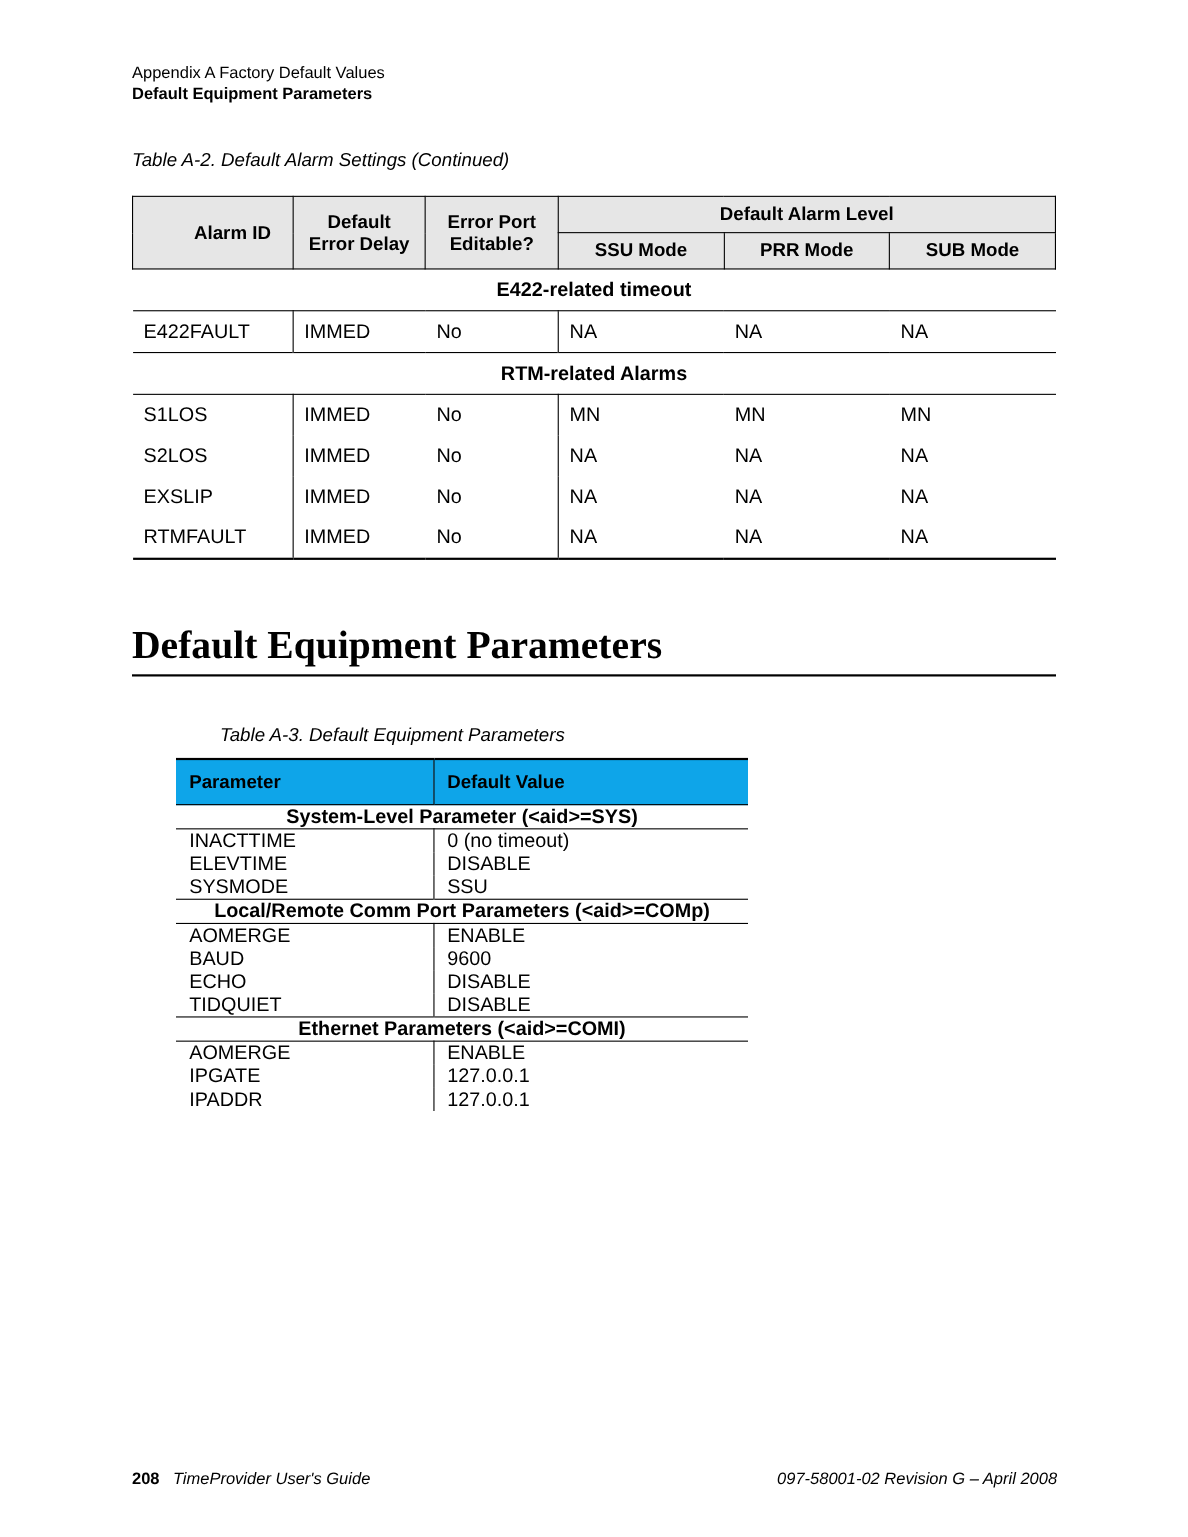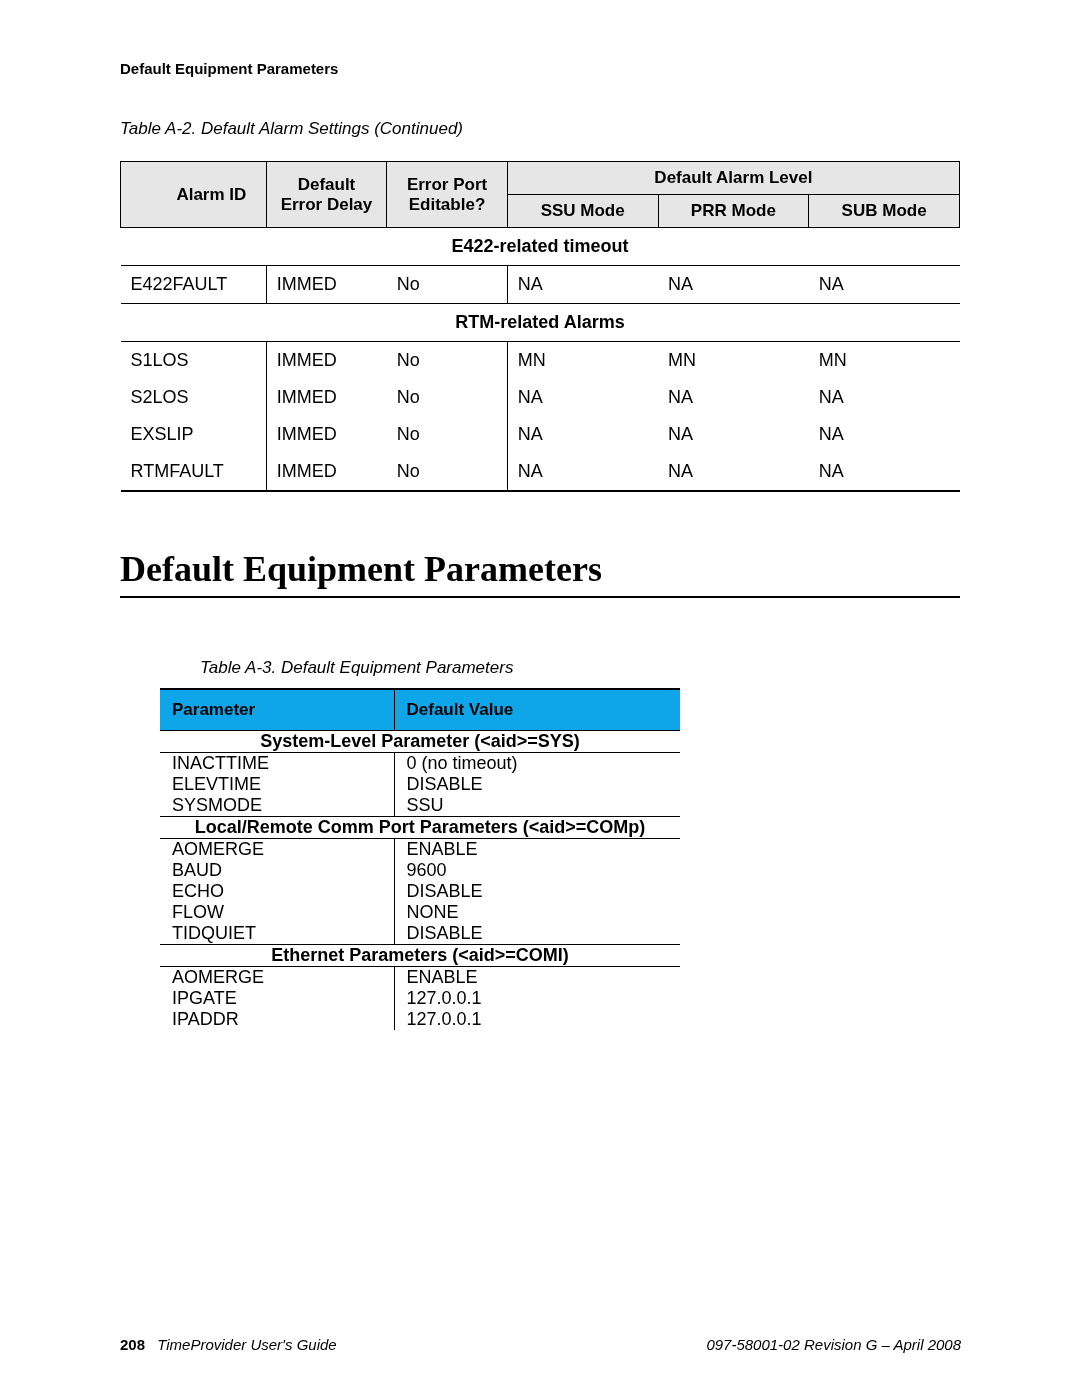--- a/index.html
+++ b/index.html
@@ -73,21 +73,21 @@
   .vsep-l { border-left: 1px solid #000; }
   table.alarm tr.last-row td { border-bottom: 2px solid #000; }
   h1.section {
     font-family: "Times New Roman", Times, serif;
     font-weight: bold;
     font-size: 36px;
     margin-top: 56px;
     border-bottom: 2px solid #000;
     padding-bottom: 6px;
   }
-  .param-wrap { margin-left: 40px; margin-top: 60px; }
+  .param-wrap { margin-left: 40px; margin-top: 44px; }
   table.param {
     border-collapse: collapse;
     width: 520px;
     font-size: 18px;
   }
   table.param th {
     background: #0ea5e9;
     font-weight: bold;
     text-align: left;
     padding: 10px 12px;
@@ -114,20 +114,21 @@
     display: flex; justify-content: space-between;
     font-style: italic;
     font-size: 15px;
   }
   .footer .pnum { font-weight: bold; font-style: normal; }
 </style>
 </head>
 <body>
 
 <div class="page">
+  <div class="hdr-line1">Appendix A Factory Default Values</div>
   <div class="hdr-line2">Default Equipment Parameters</div>
 
   <div class="caption">Table A-2. Default Alarm Settings (Continued)</div>
 
   <table class="alarm">
     <thead>
       <tr>
         <th class="alarmid" rowspan="2">Alarm ID</th>
         <th class="c2" rowspan="2">Default Error Delay</th>
         <th class="c3" rowspan="2">Error Port Editable?</th>
@@ -229,24 +230,20 @@
           </tr>
           <tr>
             <td>BAUD</td>
             <td>9600</td>
           </tr>
           <tr>
             <td>ECHO</td>
             <td>DISABLE</td>
           </tr>
           <tr>
-            <td>FLOW</td>
-            <td>NONE</td>
-          </tr>
-          <tr>
             <td>TIDQUIET</td>
             <td>DISABLE</td>
           </tr>
           <tr class="psec">
             <td colspan="2">Ethernet Parameters (&lt;aid&gt;=COMI)</td>
           </tr>
           <tr>
             <td>AOMERGE</td>
             <td>ENABLE</td>
           </tr>

